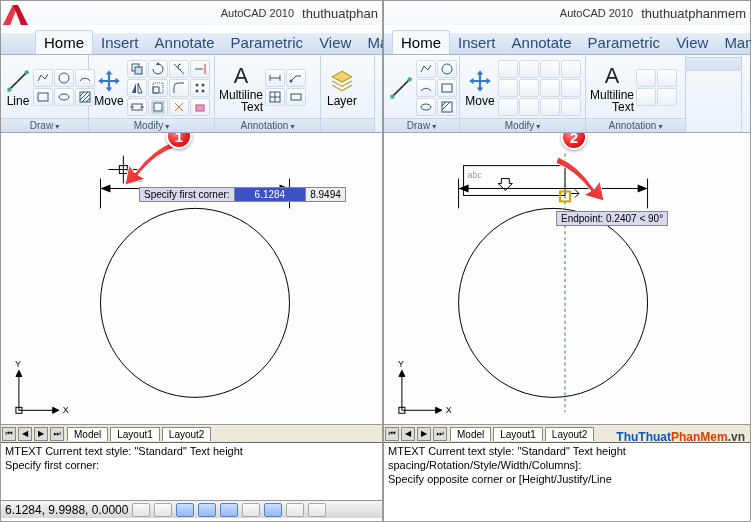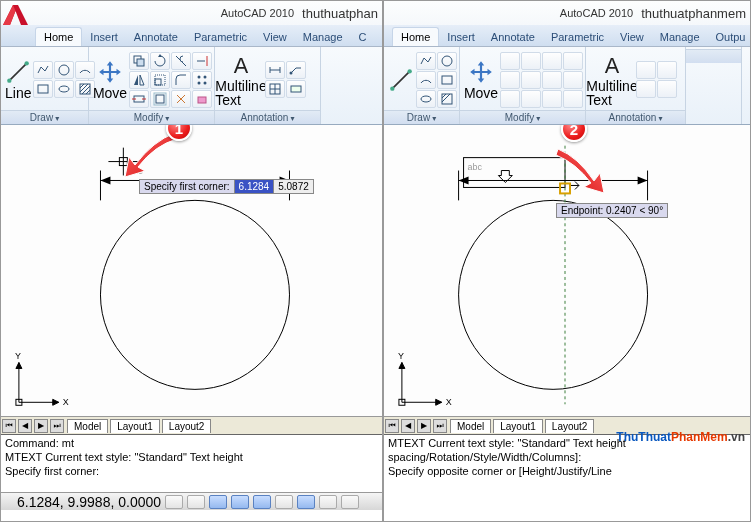--- a/index.html
+++ b/index.html
@@ -9,55 +9,55 @@
 .pane.left { width: 383px; }
 .pane.right { width: 368px; }
 
 .titlebar { height: 24px; background: linear-gradient(#fdfefe,#f5f8fb); display: flex; align-items: center; font-size: 11px; color: #333; padding-left: 4px; position: relative; }
 .titlebar .app-logo { width: 30px; height: 30px; position: absolute; left: 0; top: 0; z-index: 5; }
 .titlebar .app-logo svg { width: 100%; height: 100%; }
 .titlebar .spacer { flex: 1; }
 .titlebar .tname { margin-right: 8px; font-size: 11px; margin-left: 12px; }
 .titlebar .fname { margin-right: 4px; font-size: 13px; }
 
-.tabsrow { height: 22px; background: linear-gradient(#e6eef8,#cfdef0); display: flex; align-items: flex-end; padding-left: 34px; font-size: 11px; border-bottom: 1px solid #a9b7c9; }
+.tabsrow { height: 22px; background: linear-gradient(#e6eef8,#cfdef0); display: flex; align-items: flex-end; padding-left: 34px; font-size: 15px; border-bottom: 1px solid #a9b7c9; margin-top: 8px; }
 .tab { padding: 3px 8px; color: #2b4d77; cursor: pointer; }
 .tab.active { background: #f7fafd; border: 1px solid #c6d5e8; border-bottom: none; border-radius: 3px 3px 0 0; color: #000; }
 
 .ribbon { height: 78px; background: linear-gradient(#f7fafd,#e9f1f9); border-bottom: 1px solid #97aabf; display: flex; font-size: 10px; }
 .rgroup { border-right: 1px solid #c7d4e3; padding: 2px 4px; display: flex; flex-direction: column; }
 .rgroup .body { flex: 1; display: flex; align-items: center; gap: 2px; }
 .rgroup .title { text-align: center; font-size: 10px; color: #41586f; background: linear-gradient(#e2ebf5,#d2def0); margin: 0 -4px -2px; padding: 1px 0; border-top: 1px solid #c7d4e3; }
 .rgroup .title .dd { font-size: 8px; margin-left: 2px; }
 
 .bigbtn { width: 34px; display: flex; flex-direction: column; align-items: center; gap: 1px; padding: 2px 0; cursor: pointer; }
 .bigbtn .ic { width: 26px; height: 26px; display: flex; align-items: center; justify-content: center; }
-.bigbtn .lbl { font-size: 14px; text-align: left; line-height: 1; }
+.bigbtn .lbl { font-size: 12px; text-align: right; line-height: 1; }
 .smgrid { display: grid; grid-template-columns: repeat(3, 20px); grid-auto-rows: 18px; gap: 1px; }
 .smgrid2 { display: grid; grid-template-columns: repeat(4, 20px); grid-auto-rows: 18px; gap: 1px; }
 .sm { width: 20px; height: 18px; display: flex; align-items: center; justify-content: center; background: linear-gradient(#fefefe,#ecf1f7); border: 1px solid #d0dbe8; border-radius: 2px; cursor: pointer; }
 .sm svg { width: 14px; height: 14px; }
 
 .canvas { position: relative; height: 291px; background: #fdfdfd; overflow: hidden; }
 .canvas svg.drawing { position: absolute; inset: 0; width: 100%; height: 100%; }
 
 .tooltip { position: absolute; font-size: 10px; display: flex; align-items: center; background: #d9d9ee; border: 1px solid #888; }
 .tooltip .lbl { padding: 1px 4px; }
-.tooltip .val { padding: 1px 4px; background: #3a52c4; color: #fff; border-left: 1px solid #888; }
+.tooltip .val { padding: 1px 20px; background: #3a52c4; color: #fff; border-left: 1px solid #888; }
 .tooltip .val2 { padding: 1px 4px; background: #eee; border-left: 1px solid #888; }
 
 .marker { position: absolute; width: 26px; height: 26px; border-radius: 50%; background: radial-gradient(circle at 35% 30%, #ff8a8a, #ec1c1c 60%, #b90505); color: #fff; font-weight: bold; font-size: 15px; display: flex; align-items: center; justify-content: center; border: 2px solid #fff; box-shadow: 0 1px 3px rgba(0,0,0,.4); z-index: 20; }
 .arrow-svg { position: absolute; z-index: 19; }
 
 .layouttabs { height: 18px; background: #ece9d8; border-top: 1px solid #999; display: flex; align-items: center; font-size: 10px; }
 .layouttabs .navbtn { width: 14px; height: 14px; border: 1px solid #888; margin: 0 1px; background: #ddd; display: flex; align-items: center; justify-content: center; font-size: 8px; cursor: pointer; }
 .ltab { padding: 1px 6px; background: #fff; border: 1px solid #888; border-bottom: none; margin-left: 2px; cursor: pointer; }
 
 .cmdline { height: 58px; background: #fff; border-top: 1px solid #666; font-family: 'Courier New', monospace; font-size: 11px; padding: 2px 4px; line-height: 1.25; overflow: hidden; }
-.statusbar { height: 18px; background: linear-gradient(#f5f5f5,#d7d7d7); border-top: 1px solid #999; display: flex; align-items: center; font-size: 14px; padding: 0 16px; gap: 4px; }
+.statusbar { height: 18px; background: linear-gradient(#f5f5f5,#d7d7d7); border-top: 1px solid #999; display: flex; align-items: center; font-size: 12px; padding: 0 4px; gap: 4px; }
 .statusbar .coords { min-width: 120px; }
 .stbtn { width: 18px; height: 14px; border: 1px solid #aaa; background: linear-gradient(#fafafa,#e4e4e4); border-radius: 2px; }
 .stbtn.on { background: linear-gradient(#c8ddff,#95b9ef); border-color: #5a82c2; }
 
 .watermark { position: absolute; right: 6px; bottom: 78px; z-index: 30; font-family: Arial, sans-serif; font-weight: bold; font-size: 12px; pointer-events: none; }
 .watermark .a { color: #0a58bf; }
 .watermark .b { color: #e63900; }
 .watermark .c { color: #444; }
 </style>
 </head>
@@ -259,20 +259,35 @@
           <div class="sm">
                 <svg viewBox="0 0 14 14">
                   <rect x="2" y="4" width="10" height="6" stroke="#357" fill="#efe"></rect>
                 </svg>
               </div>
         </div>
       </div>
       <div class="title"><span>Annotation</span><span class="dd">▾</span></div>
     </div>
 
+    <div class="rgroup" style="width:54px">
+      <div class="body">
+        <div class="bigbtn">
+          <span class="ic">
+                <svg viewBox="0 0 24 24">
+                  <path d="M12 3 L21 8 L12 13 L3 8 Z" fill="#f3d56b" stroke="#b9972c"></path>
+                  <path d="M3 12 L12 17 L21 12" stroke="#b9972c" fill="none"></path>
+                  <path d="M3 16 L12 21 L21 16" stroke="#b9972c" fill="none"></path>
+                </svg>
+              </span>
+          <span class="lbl">Layer</span>
+        </div>
+      </div>
+      <div class="title">&nbsp;</div>
+    </div>
   </div>
 
   <div class="canvas">
     <svg class="drawing" viewBox="0 0 383 291">
       <circle cx="195" cy="170" r="95" fill="none" stroke="#000" stroke-width="1"></circle>
       <line x1="100" y1="75" x2="100" y2="45" stroke="#000"></line>
       <line x1="290" y1="75" x2="290" y2="45" stroke="#000"></line>
       <line x1="100" y1="55" x2="290" y2="55" stroke="#000"></line>
       <path d="M100 55 L110 51 L110 59 Z" fill="#000"></path>
       <path d="M290 55 L280 51 L280 59 Z" fill="#000"></path>
@@ -288,21 +303,21 @@
         <line x1="18" y1="278" x2="18" y2="238"></line>
             <path d="M18 238 L15 244 L21 244 Z" fill="#000"></path>
         <rect x="15" y="275" width="6" height="6"></rect>
       </g>
       <text x="62" y="281" font-size="9">X</text>
       <text x="14" y="234" font-size="9">Y</text>
     </svg>
     <div class="tooltip" style="left:138px;top:54px">
       <span class="lbl">Specify first corner:</span>
       <span class="val">6.1284</span>
-      <span class="val2">5.0872</span>
+      <span class="val2">8.9494</span>
     </div>
     <svg class="arrow-svg" style="left:122px;top:6px;width:60px;height:48px" viewBox="0 0 60 48">
       <defs>
             <linearGradient id="ga1" x1="0" y1="0" x2="1" y2="1">
               <stop offset="0" stop-color="#ff6a6a"></stop>
               <stop offset="1" stop-color="#d40808"></stop>
             </linearGradient>
           </defs>
       <path d="M52 2 Q30 10 12 34 L6 26 L2 46 L22 40 L15 36 Q32 14 54 8 Z" fill="url(#ga1)" stroke="#fff" stroke-width="1"></path>
     </svg>
@@ -313,21 +328,20 @@
     <div class="navbtn">⏮</div>
     <div class="navbtn">◀</div>
     <div class="navbtn">▶</div>
     <div class="navbtn">⏭</div>
     <div class="ltab">Model</div>
     <div class="ltab">Layout1</div>
     <div class="ltab">Layout2</div>
   </div>
 
   <div class="cmdline">
-    <div>Command: mt</div>
     <div>MTEXT Current text style:  "Standard"  Text height</div>
     <div></div>
     <div>Specify first corner:</div>
   </div>
 
   <div class="statusbar">
     <span class="coords">6.1284, 9.9988, 0.0000</span>
     <div class="stbtn"></div>
     <div class="stbtn"></div>
     <div class="stbtn on"></div>

